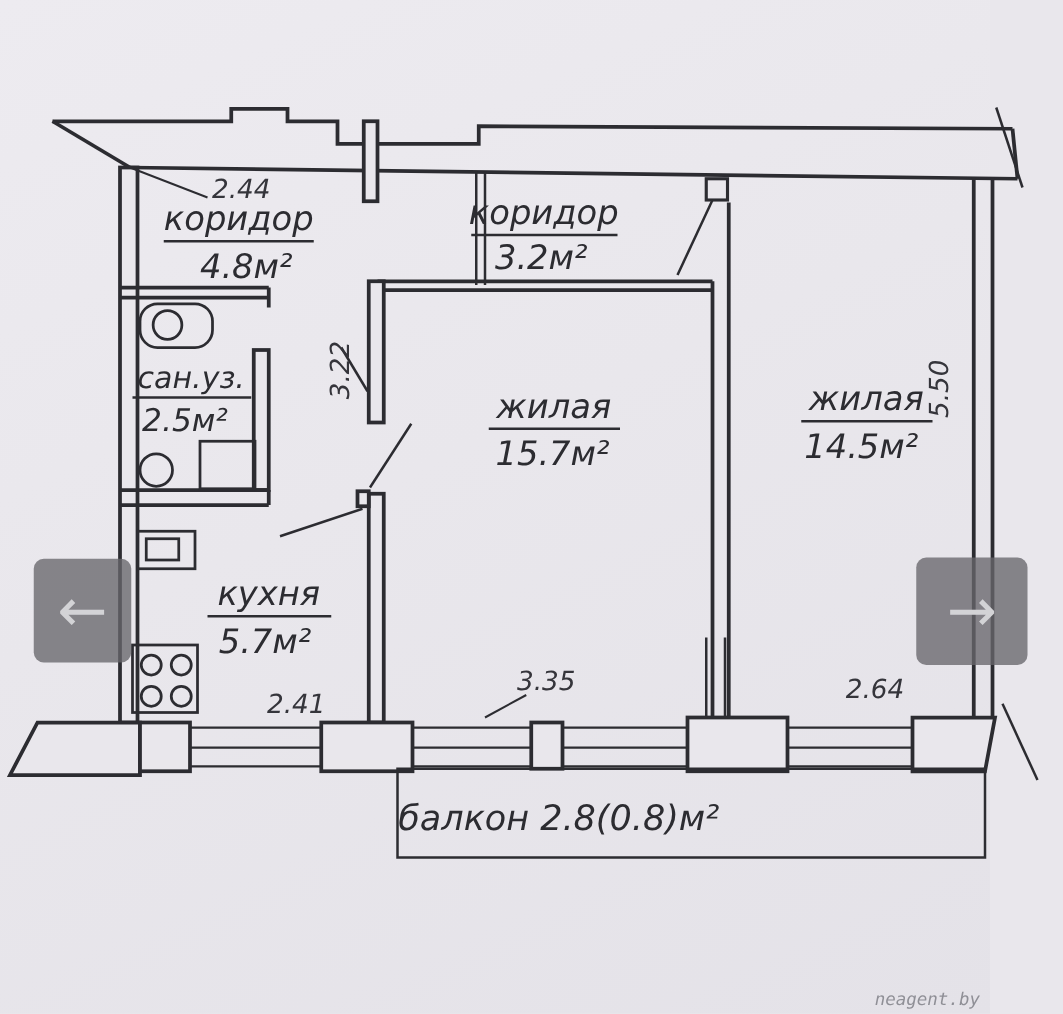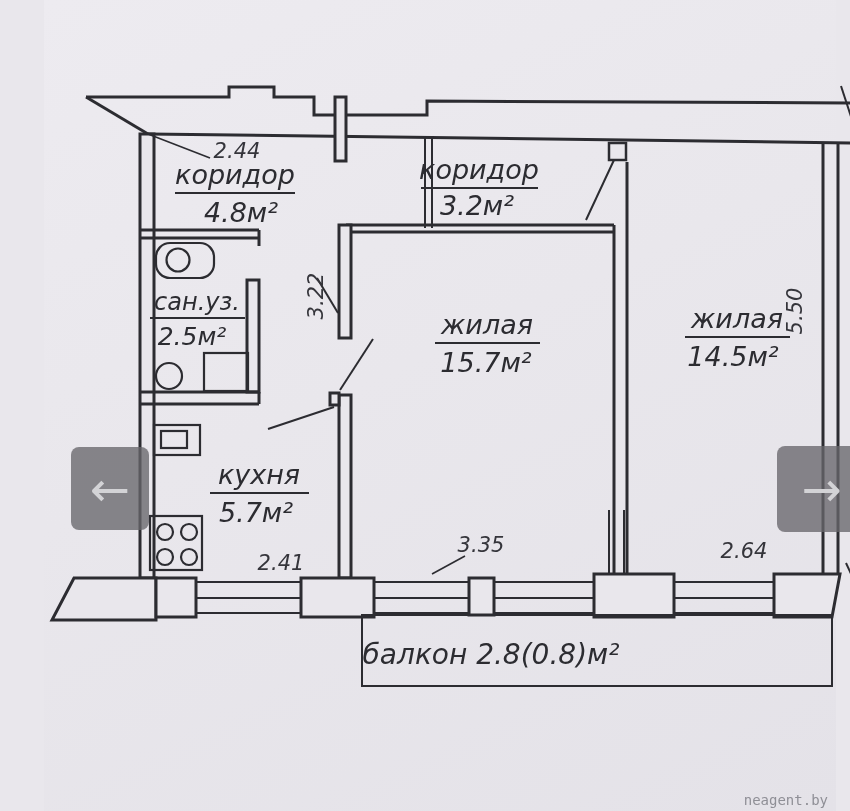--- a/index.html
+++ b/index.html
@@ -4,21 +4,20 @@
 <style>
   html,body{margin:0;padding:0;}
   body{
     width:850px;height:811px;overflow:hidden;
     font-family:"DejaVu Sans",sans-serif;
     background:#e9e7ec;
   }
   .stage{
     position:relative;width:792px;height:811px;
     background:linear-gradient(155deg,#edebf0 0%,#e9e7ec 45%,#e4e2e8 100%);
-    margin-left:44px;
   }
   svg text{
     font-family:"DejaVu Sans",sans-serif;
     font-style:italic;
     fill:#2c2c31;
   }
   .room-name{font-size:27px;}
   .room-area{font-size:27px;}
   .bath-name{font-size:24px;}
   .bath-area{font-size:25px;}
@@ -31,21 +30,21 @@
     display:flex;align-items:center;justify-content:center;
     color:#d3d3d6;
     font-size:48px;line-height:1;
     cursor:pointer;user-select:none;
   }
   .nav-btn-left{left:27px;top:447px;width:78px;height:83px;}
   .nav-btn-right{left:733px;top:446px;width:89px;height:86px;}
   .watermark{
     position:absolute;right:8px;bottom:3px;
     font-family:"DejaVu Sans Mono",monospace;
-    font-size:14px;color:#8f8f96;letter-spacing:0px;
+    font-size:14px;color:#8f8f96;letter-spacing:0px;font-style:italic;
   }
 </style>
 </head>
 <body>
 
 <div class="stage">
 
   <svg width="850" height="811" viewBox="0 0 850 811">
 
     <g stroke="#2c2c31" fill="none" stroke-width="3">

